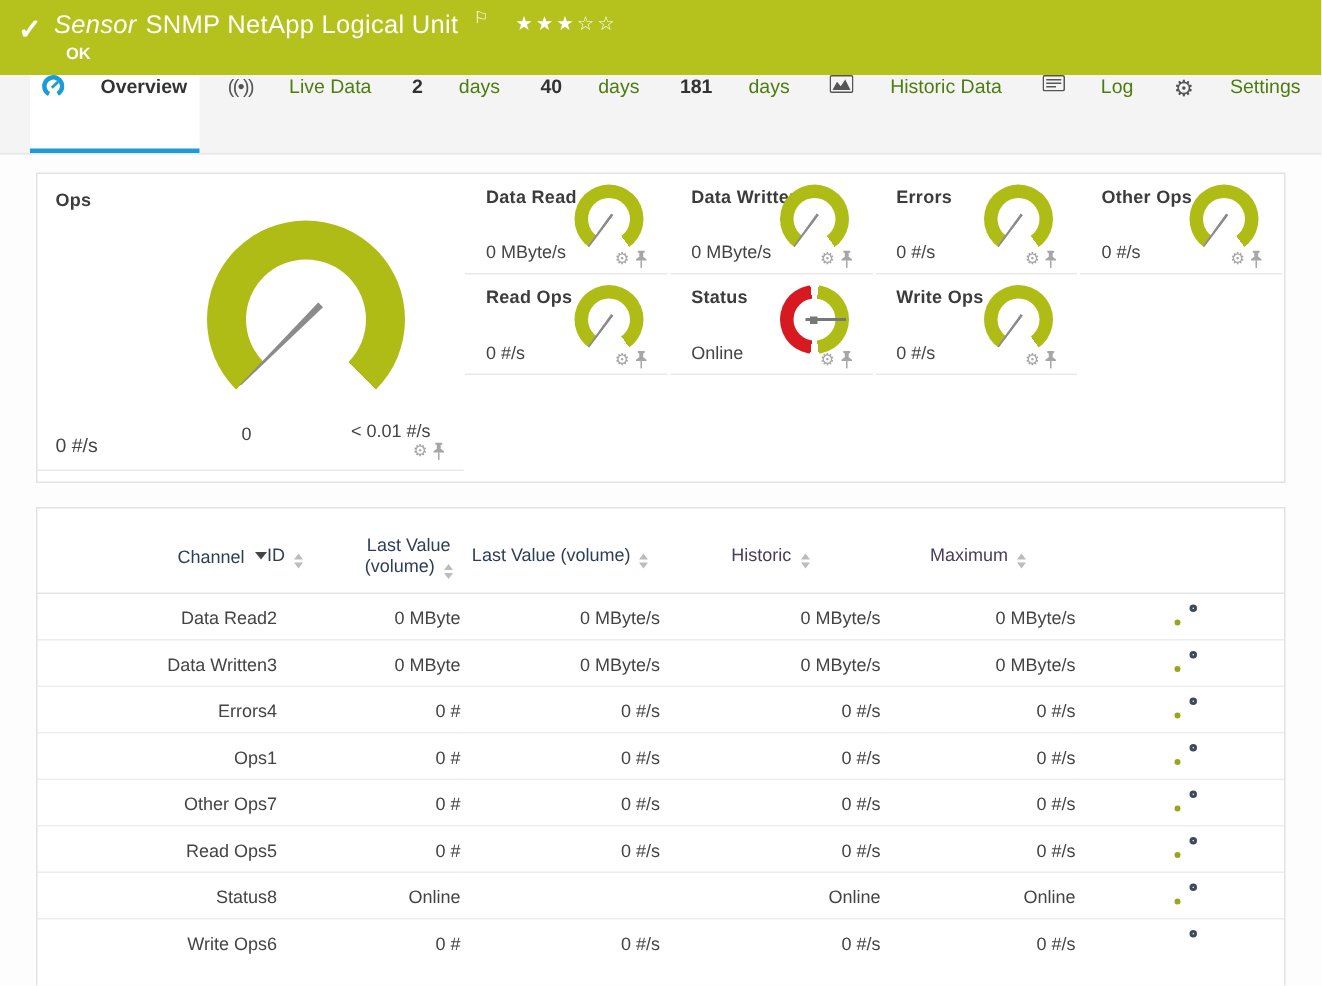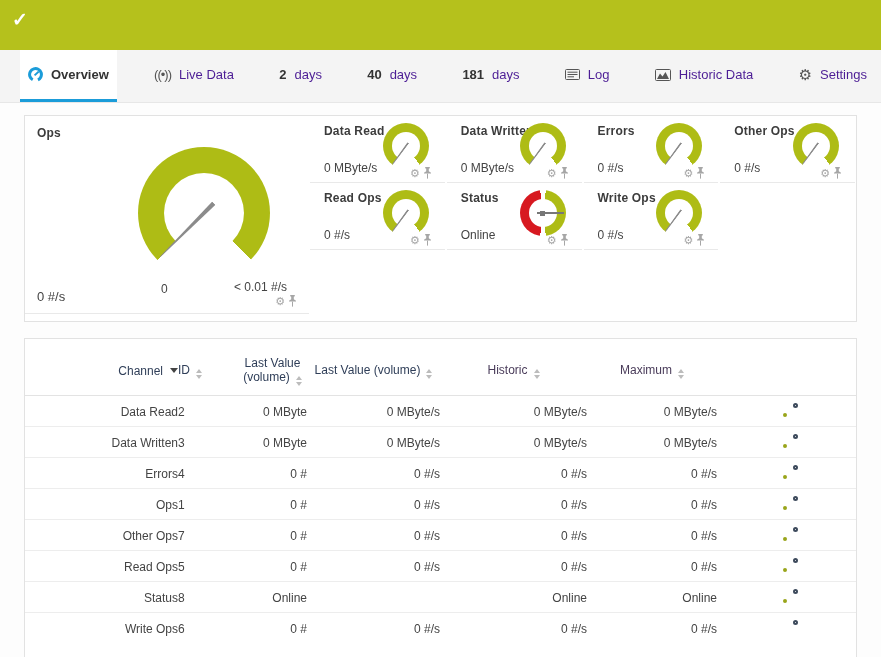--- a/index.html
+++ b/index.html
@@ -13,25 +13,25 @@
   .hdr .tline { display: flex; align-items: flex-start; gap: 10px; }
   .hdr .title { font-size: 17px; letter-spacing: .2px; }
   .hdr .title .kind { font-style: italic; margin-right: 6px; }
   .hdr .flag { font-size: 11px; margin-top: -2px; }
   .hdr .stars { font-size: 13px; letter-spacing: 2px; margin: 1px 0 0 8px; }
   .hdr .ok { font-size: 11px; font-weight: bold; margin: 3px 0 0 8px; }
 
   
   .tabbar { height: 53px; background: #f4f4f4; border-bottom: 1px solid #e7e7e7;
     display: flex; justify-content: space-between; align-items: stretch; padding: 0 6px 0 20px; }
-  .tab { display: flex; align-items: center; gap: 8px; padding: 0 8px; cursor: pointer;
+  .tab { display: flex; align-items: flex-start; gap: 24px; padding: 0 8px; cursor: pointer;
     border-bottom: 3px solid transparent; font-size: 13px; color: #555; }
   .tab.active { background: #fff; border-bottom-color: #1b9cd9; color: #333; font-weight: bold; }
   .tab .tnum { color: #333; font-weight: bold; }
-  .tab .dim { color: #4c1d95; }
+  .tab .dim { color: #4d7c0f; }
   .ticon { display: inline-flex; align-items: center; }
   .live-glyph { font-size: 13px; color: #555; letter-spacing: -1px; }
   .gear-glyph { font-size: 15px; color: #555; }
 
   
   .panel { background: #fff; border: 1px solid #e2e2e2; margin: 0 24px; }
   .gauges-panel { margin-top: 12px; height: 207px; display: grid;
     grid-template-columns: 284px 1fr 1fr 1fr 1fr; grid-template-rows: 67px 67px auto; }
 
   .gcell { position: relative; padding: 8px 14px; border-bottom: 1px solid #e9e9e9; margin: 0 1px; }
@@ -95,20 +95,28 @@
 
   .chedit { position: relative; display: inline-block; width: 15px; height: 14px; cursor: pointer; }
   .chedit .g1 { position: absolute; right: 0; top: 0; width: 5px; height: 5px; border: 2.4px solid #3d4a5c; border-radius: 50%; }
   .chedit .g2 { position: absolute; left: 0; bottom: 0; width: 3px; height: 3px; border: 2px solid #99a51a; border-radius: 50%; }
 </style>
 </head>
 <body>
 
 <div class="hdr">
   <span class="check">✓</span>
+  <div class="tcol">
+    <div class="tline">
+      <span class="title"><span class="kind">Sensor</span><span>SNMP NetApp Logical Unit</span></span>
+      <span class="flag">⚐</span>
+      <span class="stars">★★★☆☆</span>
+    </div>
+    <div class="ok">OK</div>
+  </div>
 </div>
 
 <div class="tabbar">
   <div class="tab active">
     <span class="ticon">
       <svg width="15" height="15" viewBox="0 0 16 16">
           <circle cx="8" cy="8" r="6.3" fill="none" stroke="#1b9cd9" stroke-width="3.2" stroke-dasharray="33 7" transform="rotate(118 8 8)"></circle>
           <line x1="7" y1="9" x2="11.5" y2="4.8" stroke="#1b9cd9" stroke-width="2"></line>
         </svg>
     </span>
@@ -125,37 +133,37 @@
   <div class="tab">
     <span class="tnum">40</span>
     <span class="dim">days</span>
   </div>
   <div class="tab">
     <span class="tnum">181</span>
     <span class="dim">days</span>
   </div>
   <div class="tab">
     <span class="ticon">
+      <svg width="16" height="12" viewBox="0 0 16 12">
+          <rect x="0.5" y="0.5" width="15" height="11" rx="1" fill="none" stroke="#555"></rect>
+          <path d="M2 10 L5 4.5 L7.5 7.5 L10.5 3 L14 10 Z" fill="#555"></path>
+        </svg>
+    </span>
+    <span class="dim">Historic Data</span>
+  </div>
+  <div class="tab">
+    <span class="ticon">
       <svg width="15" height="11" viewBox="0 0 15 11">
           <rect x="0.5" y="0.5" width="14" height="10" rx="1" fill="none" stroke="#555"></rect>
           <line x1="2.5" y1="3.2" x2="12.5" y2="3.2" stroke="#555"></line>
           <line x1="2.5" y1="5.5" x2="12.5" y2="5.5" stroke="#555"></line>
           <line x1="2.5" y1="7.8" x2="9" y2="7.8" stroke="#555"></line>
         </svg>
     </span>
     <span class="dim">Log</span>
-  </div>
-  <div class="tab">
-    <span class="ticon">
-      <svg width="16" height="12" viewBox="0 0 16 12">
-          <rect x="0.5" y="0.5" width="15" height="11" rx="1" fill="none" stroke="#555"></rect>
-          <path d="M2 10 L5 4.5 L7.5 7.5 L10.5 3 L14 10 Z" fill="#555"></path>
-        </svg>
-    </span>
-    <span class="dim">Historic Data</span>
   </div>
   <div class="tab">
     <span class="ticon gear-glyph">⚙</span>
     <span class="dim">Settings</span>
   </div>
 </div>
 
 <div class="panel gauges-panel">
 
   <div class="gbig">

